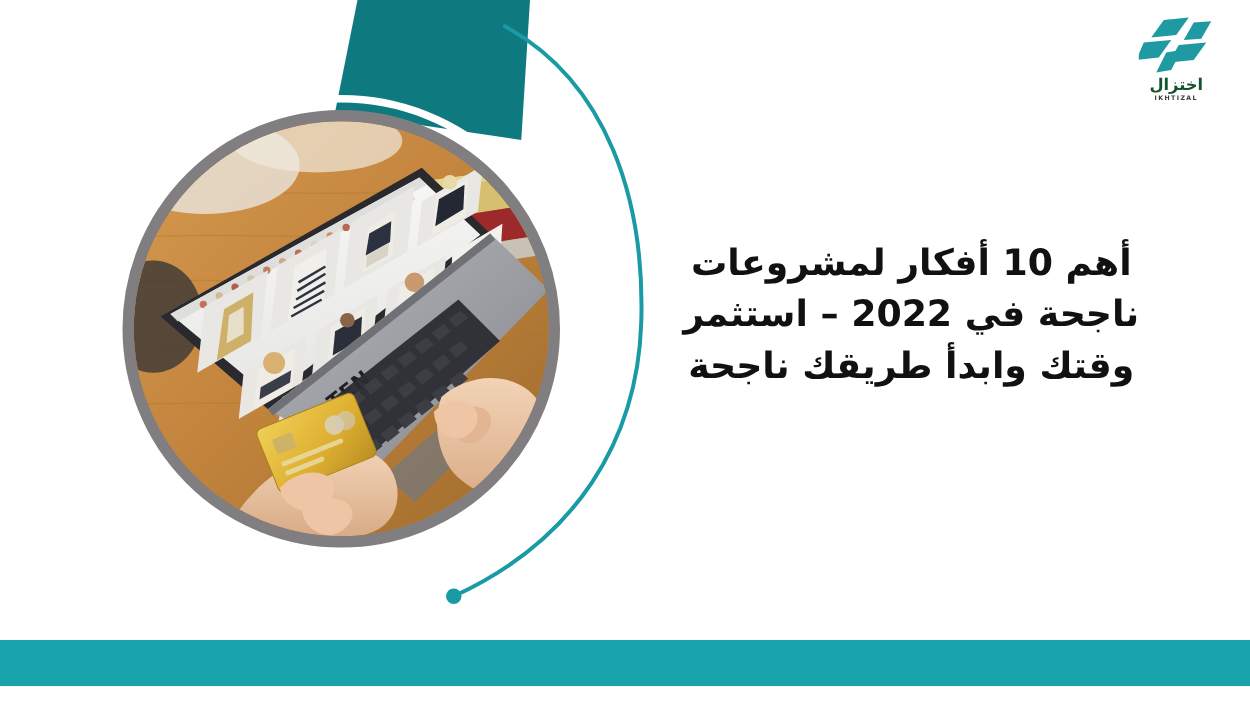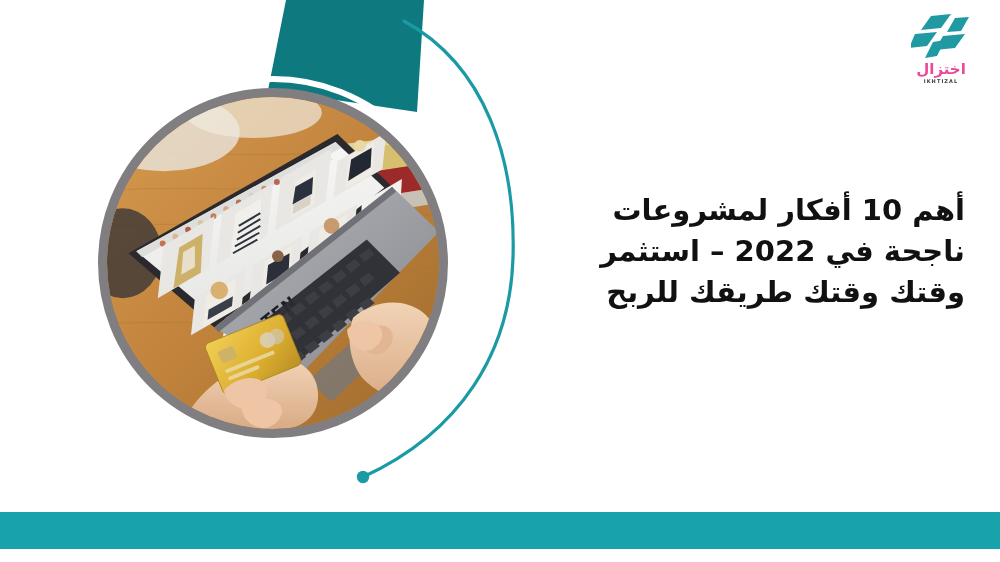--- a/index.html
+++ b/index.html
@@ -75,24 +75,24 @@
     height: 374px;
     border-radius: 50%;
     border: 6px solid #ffffff;
     box-sizing: border-box;
     z-index: 4;
   }
 
   
   .headline {
     position: absolute;
-    right: 35px;
+    right: 56px;
     top: 190px;
     width: 430px;
-    text-align: right;
+    text-align: center;
     direction: rtl;
     color: #111111;
     font-size: 29px;
     line-height: 1.42;
     font-weight: bold;
     letter-spacing: 0px;
     z-index: 6;
   }
 
   
@@ -104,23 +104,23 @@
     height: 86px;
     z-index: 7;
     display: flex;
     flex-direction: column;
     align-items: center;
     justify-content: flex-start;
   }
   .logo-mark { width: 60px; height: 48px; display: block; }
   .logo-word {
     margin-top: 2px;
-    font-size: 15px;
+    font-size: 13px;
     font-weight: bold;
-    color: #ec4899;
+    color: #14532d;
     line-height: 1;
     direction: rtl;
   }
   .logo-latin {
     margin-top: 1px;
     font-size: 5px;
     letter-spacing: 1.1px;
     font-weight: bold;
     color: #3a3a3a;
     direction: ltr;
@@ -387,21 +387,21 @@
         </g>
 
         <rect x="0" y="0" width="340" height="340" fill="none"></rect>
       </svg>
     </div>
   </div>
 
   <div class="headline">
     <div>أهم 10 أفكار لمشروعات</div>
     <div>ناجحة في 2022 – استثمر</div>
-    <div>وقتك وقتك طريقك للربح</div>
+    <div>وقتك وابدأ طريقك ناجحة</div>
   </div>
 
   <div class="logo">
     <svg class="logo-mark" viewBox="0 0 60 48" aria-hidden="true">
       <g fill="#1f9aa3">
         <polygon points="20,4 40,2 30,16 10,18"></polygon>
         <polygon points="44,6 58,5 50,19 36,20"></polygon>
         <polygon points="4,22 26,20 16,34 -2,36"></polygon>
         <polygon points="32,24 54,22 44,36 24,38"></polygon>
         <polygon points="22,30 34,28 26,44 14,46"></polygon>

